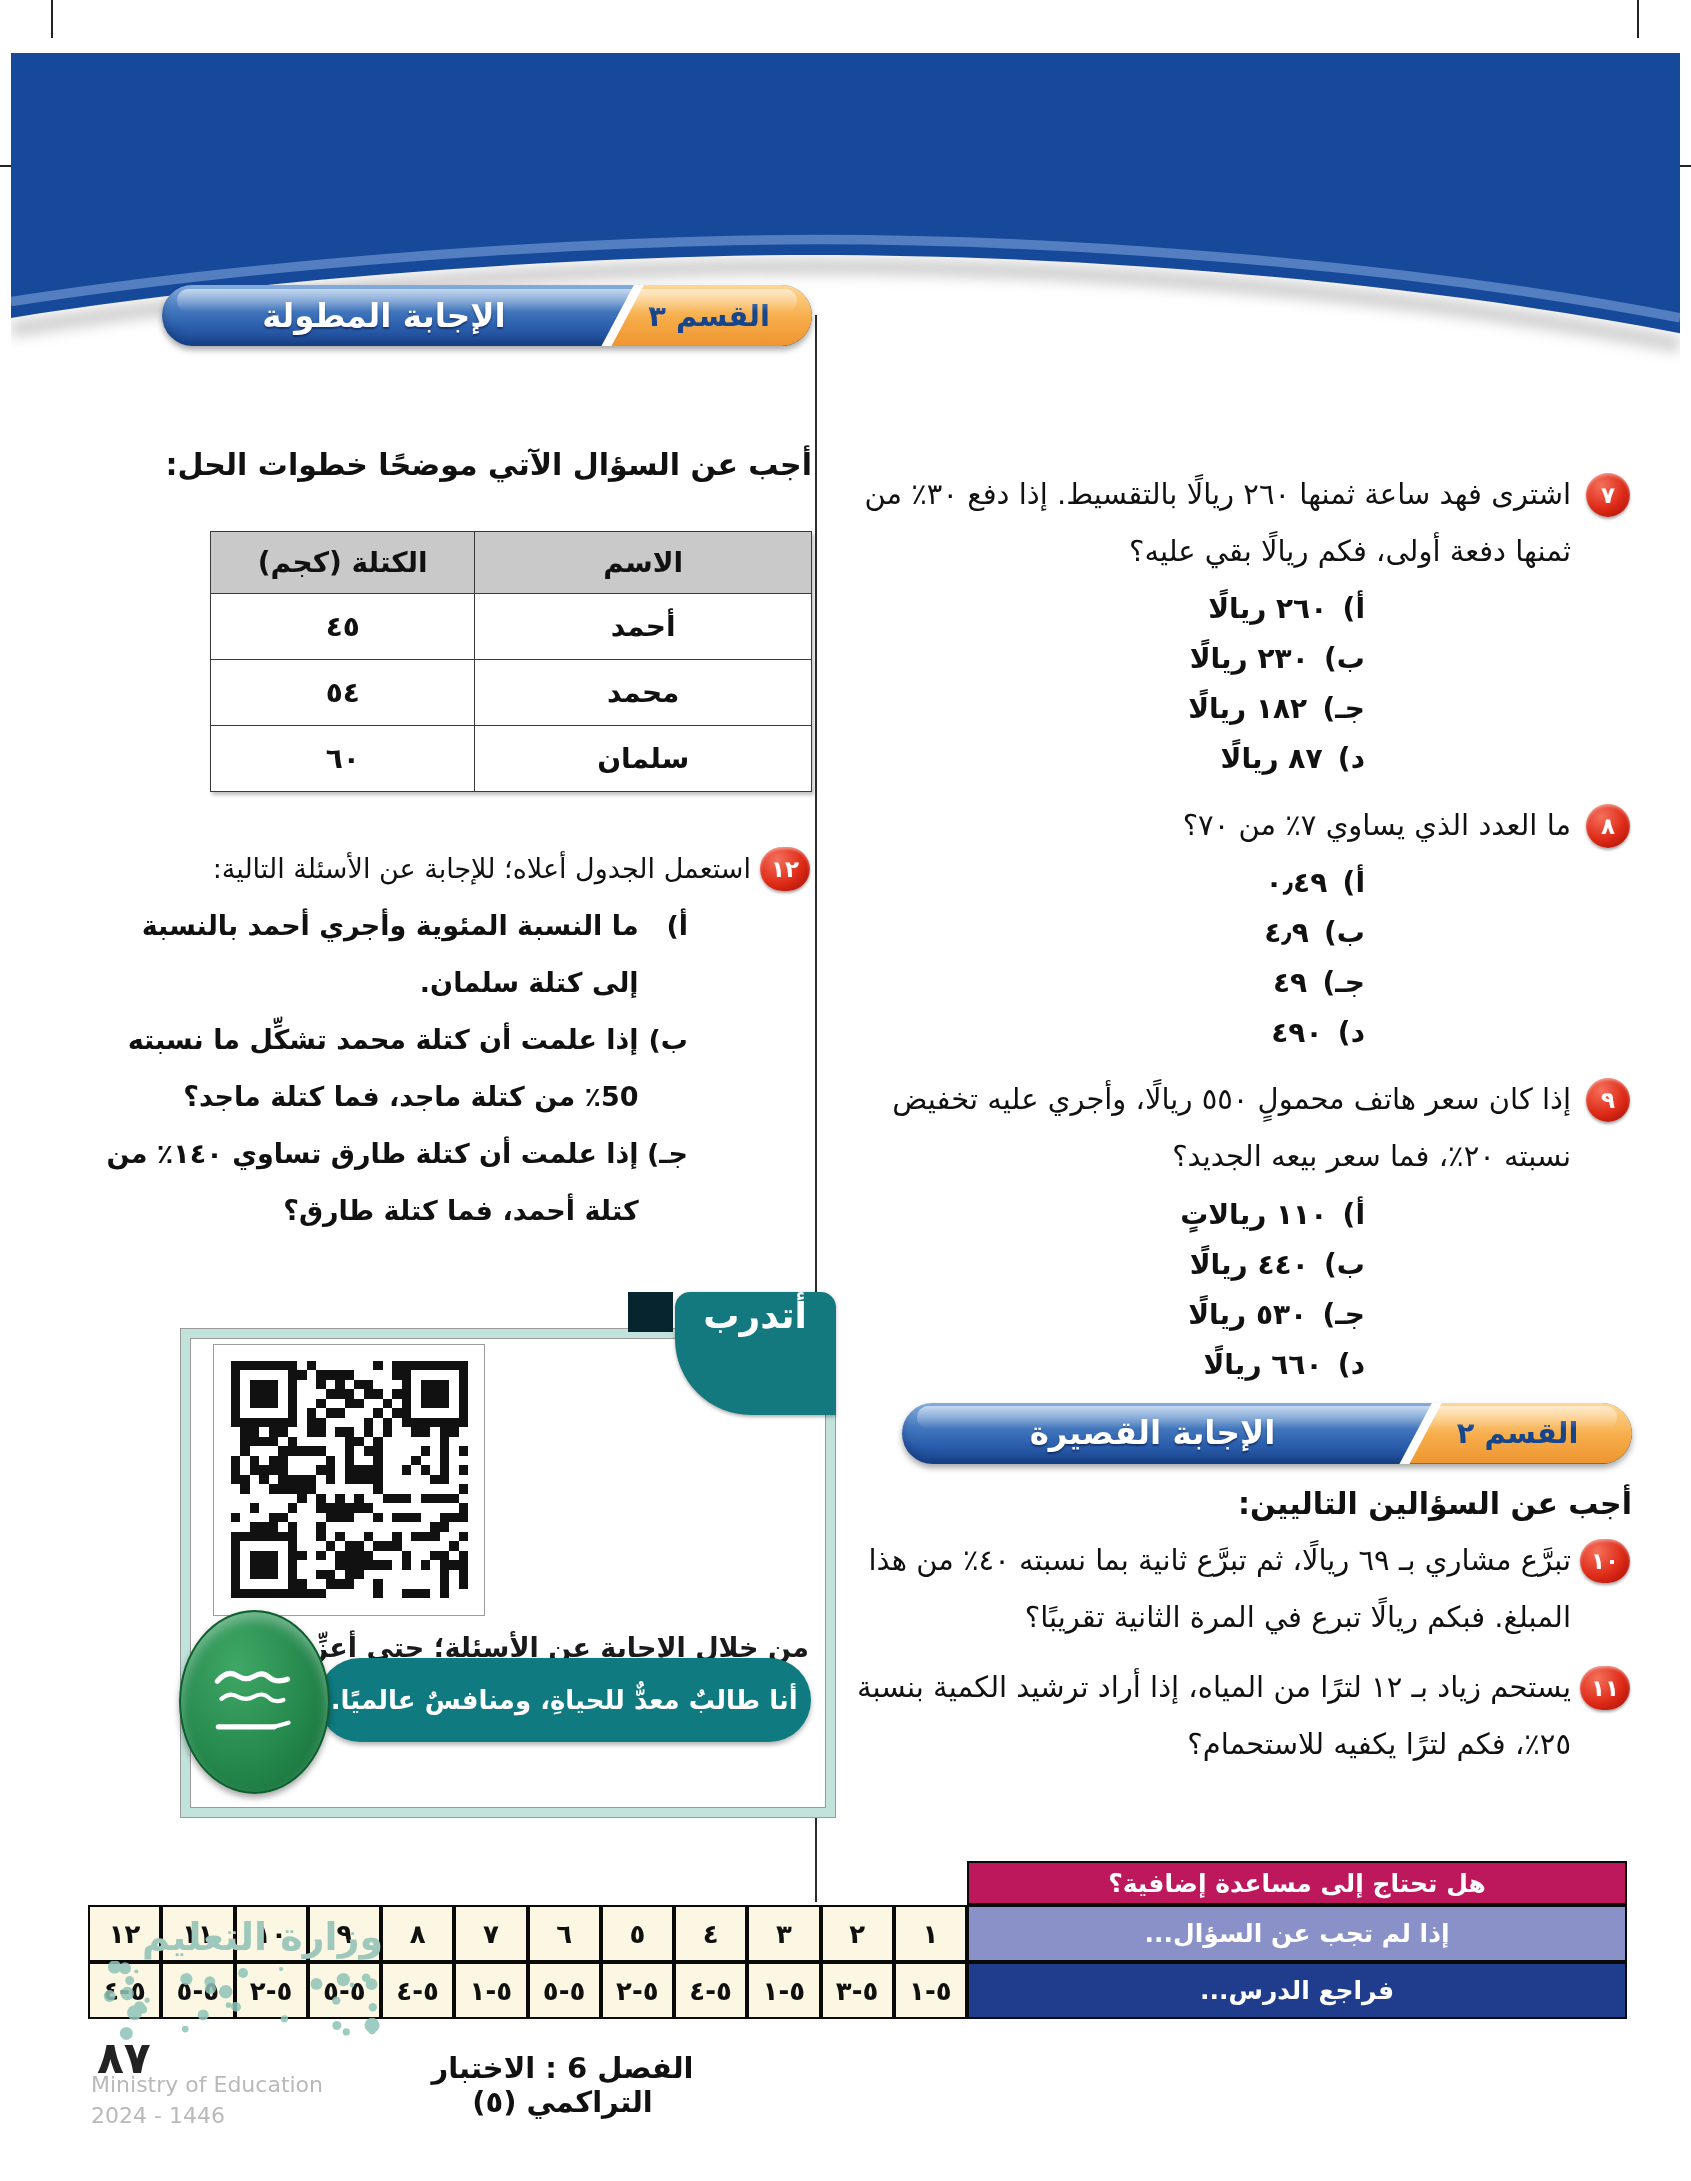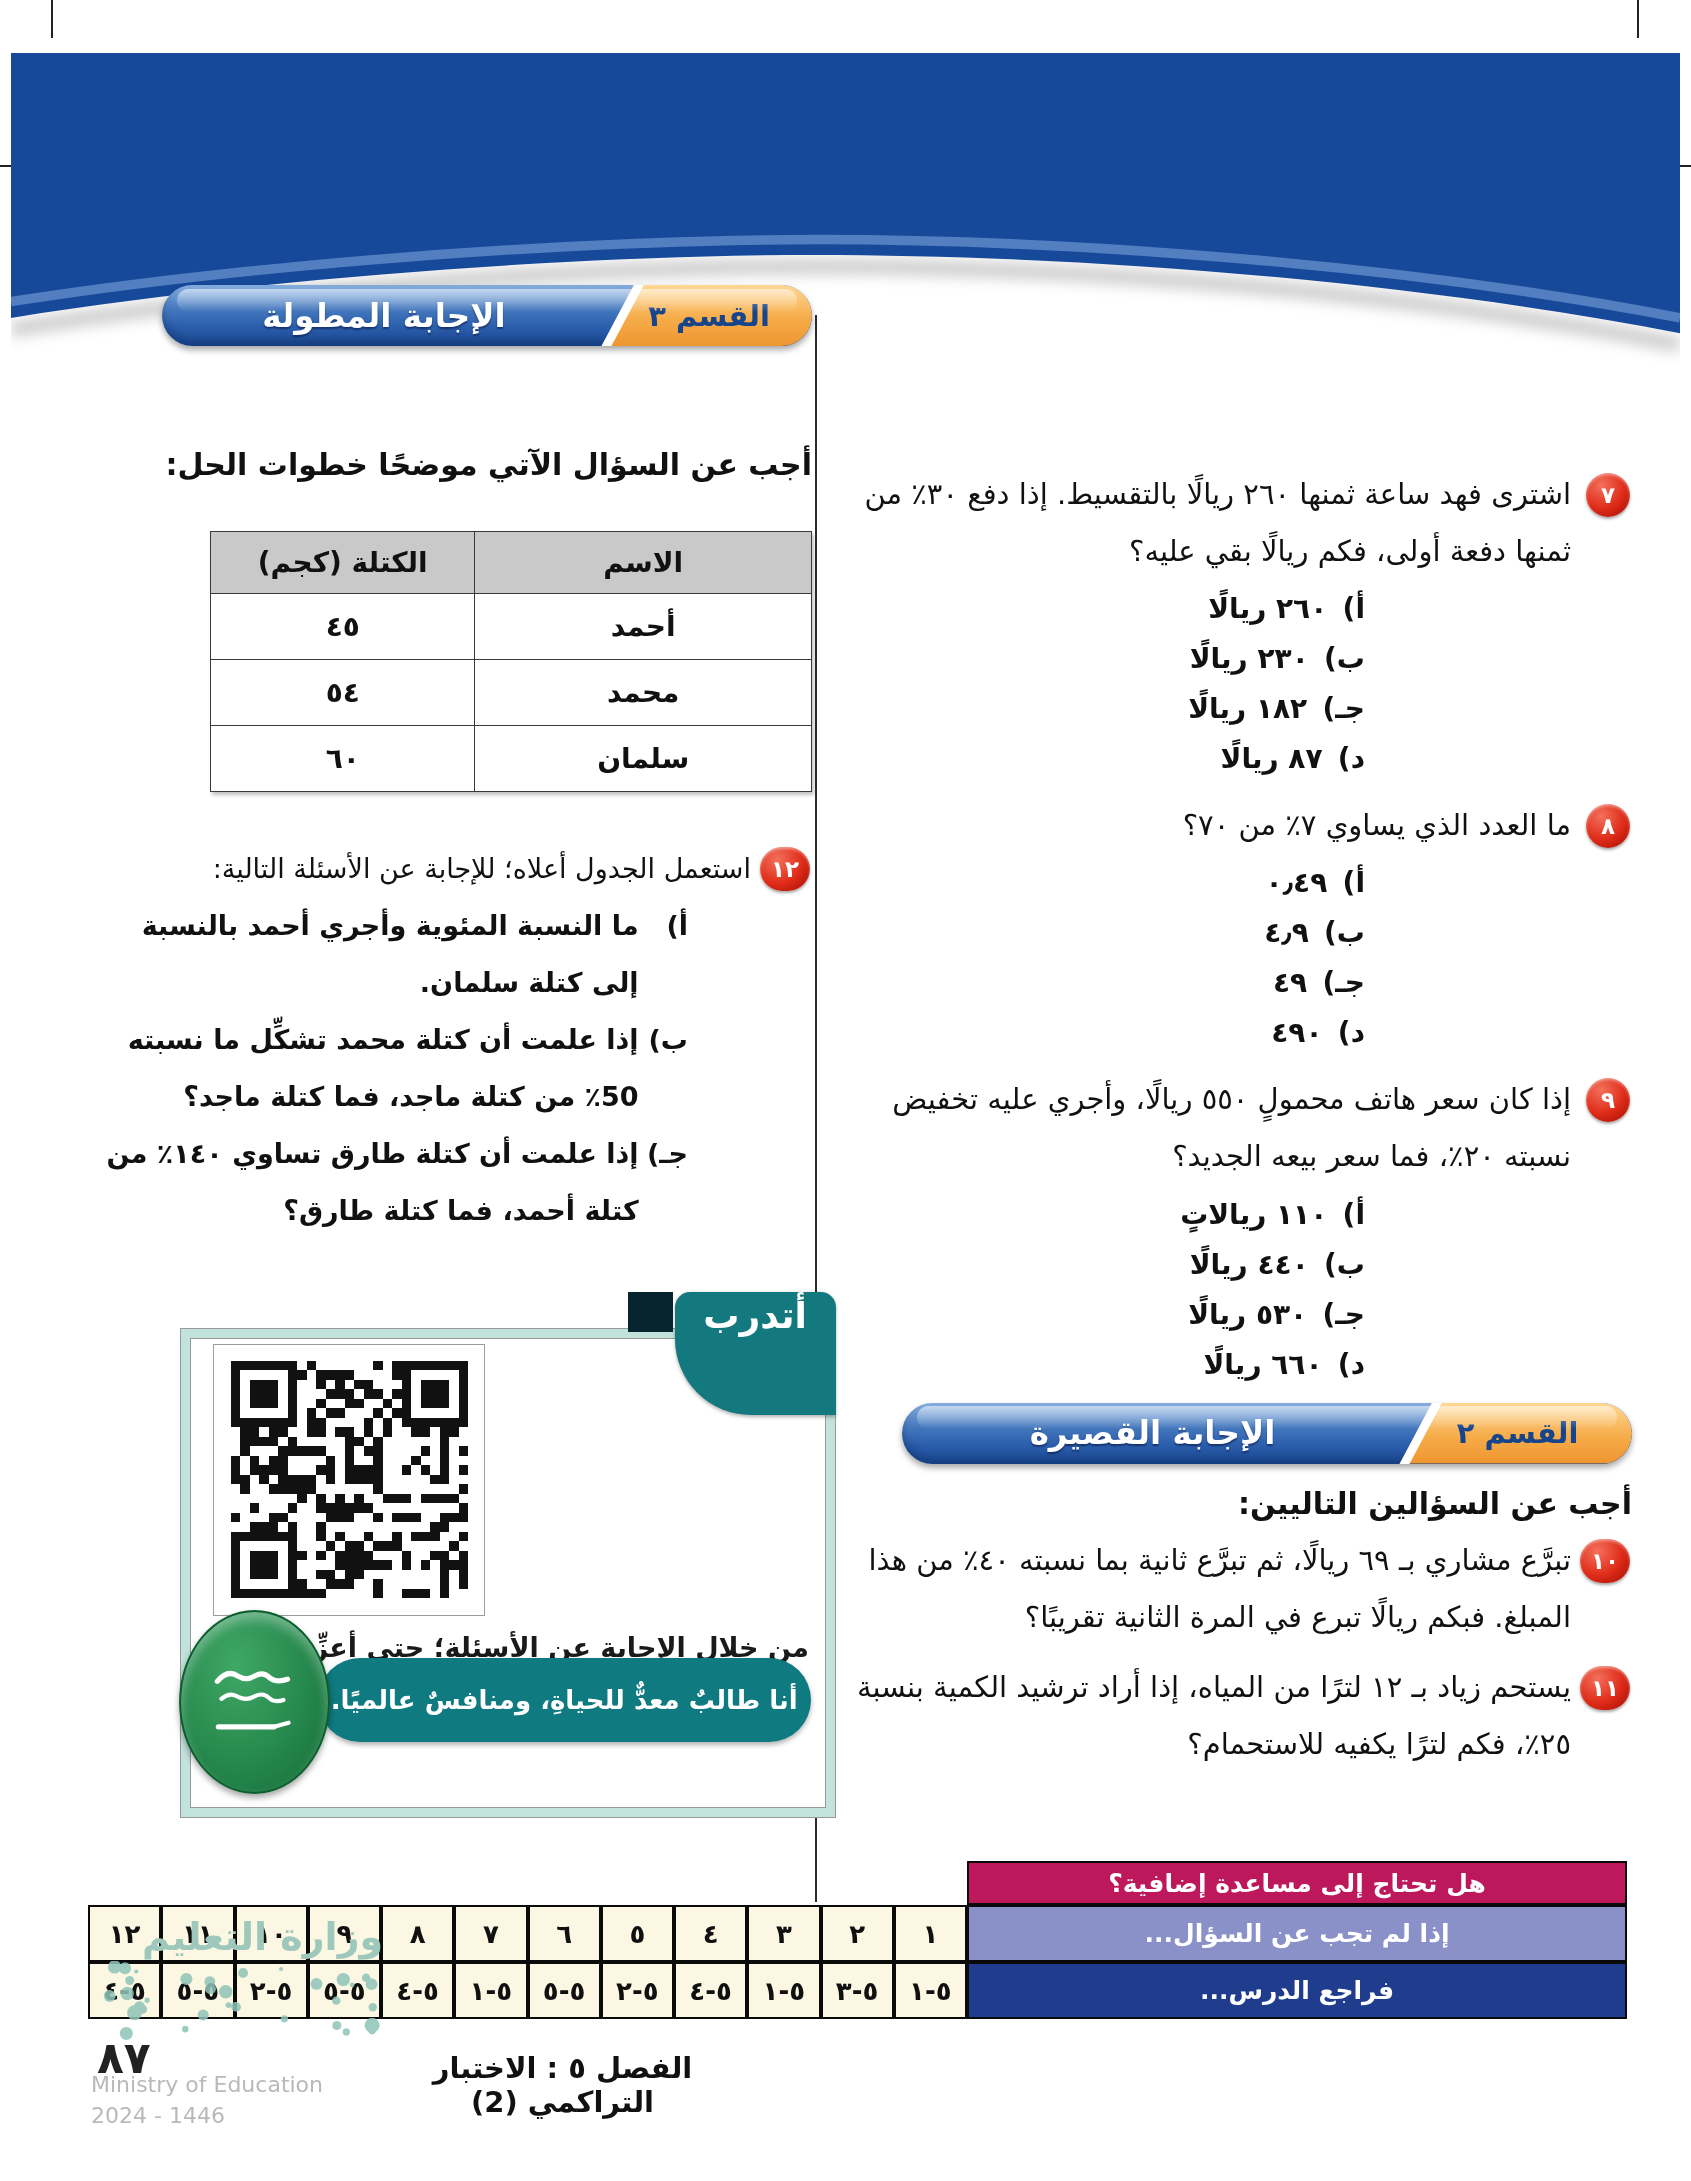--- a/index.html
+++ b/index.html
@@ -681,16 +681,16 @@
       <circle cx="15.8" cy="6.2" r="7.0" fill="#8FC4B8"></circle>
       <circle cx="38.6" cy="11.0" r="2.2" fill="#8FC4B8"></circle>
       <circle cx="279.7" cy="17.5" r="4.5" fill="#8FC4B8"></circle>
       <circle cx="29.0" cy="34.1" r="7.0" fill="#8FC4B8"></circle>
       <circle cx="150.6" cy="12.6" r="5.2" fill="#8FC4B8"></circle>
     </svg>
   <div class="wordmark-ar">وزارة التعليم</div>
   <div class="wordmark-en">Ministry of Education</div>
   <div class="wordmark-years">2024 - 1446</div>
   <div class="pagenum">٨٧</div>
-  <div class="chapter">الفصل ٥ : الاختبار التراكمي (2)</div>
+  <div class="chapter">الفصل 6 : الاختبار التراكمي (٥)</div>
 
 </div>
 
 
 </body></html>

